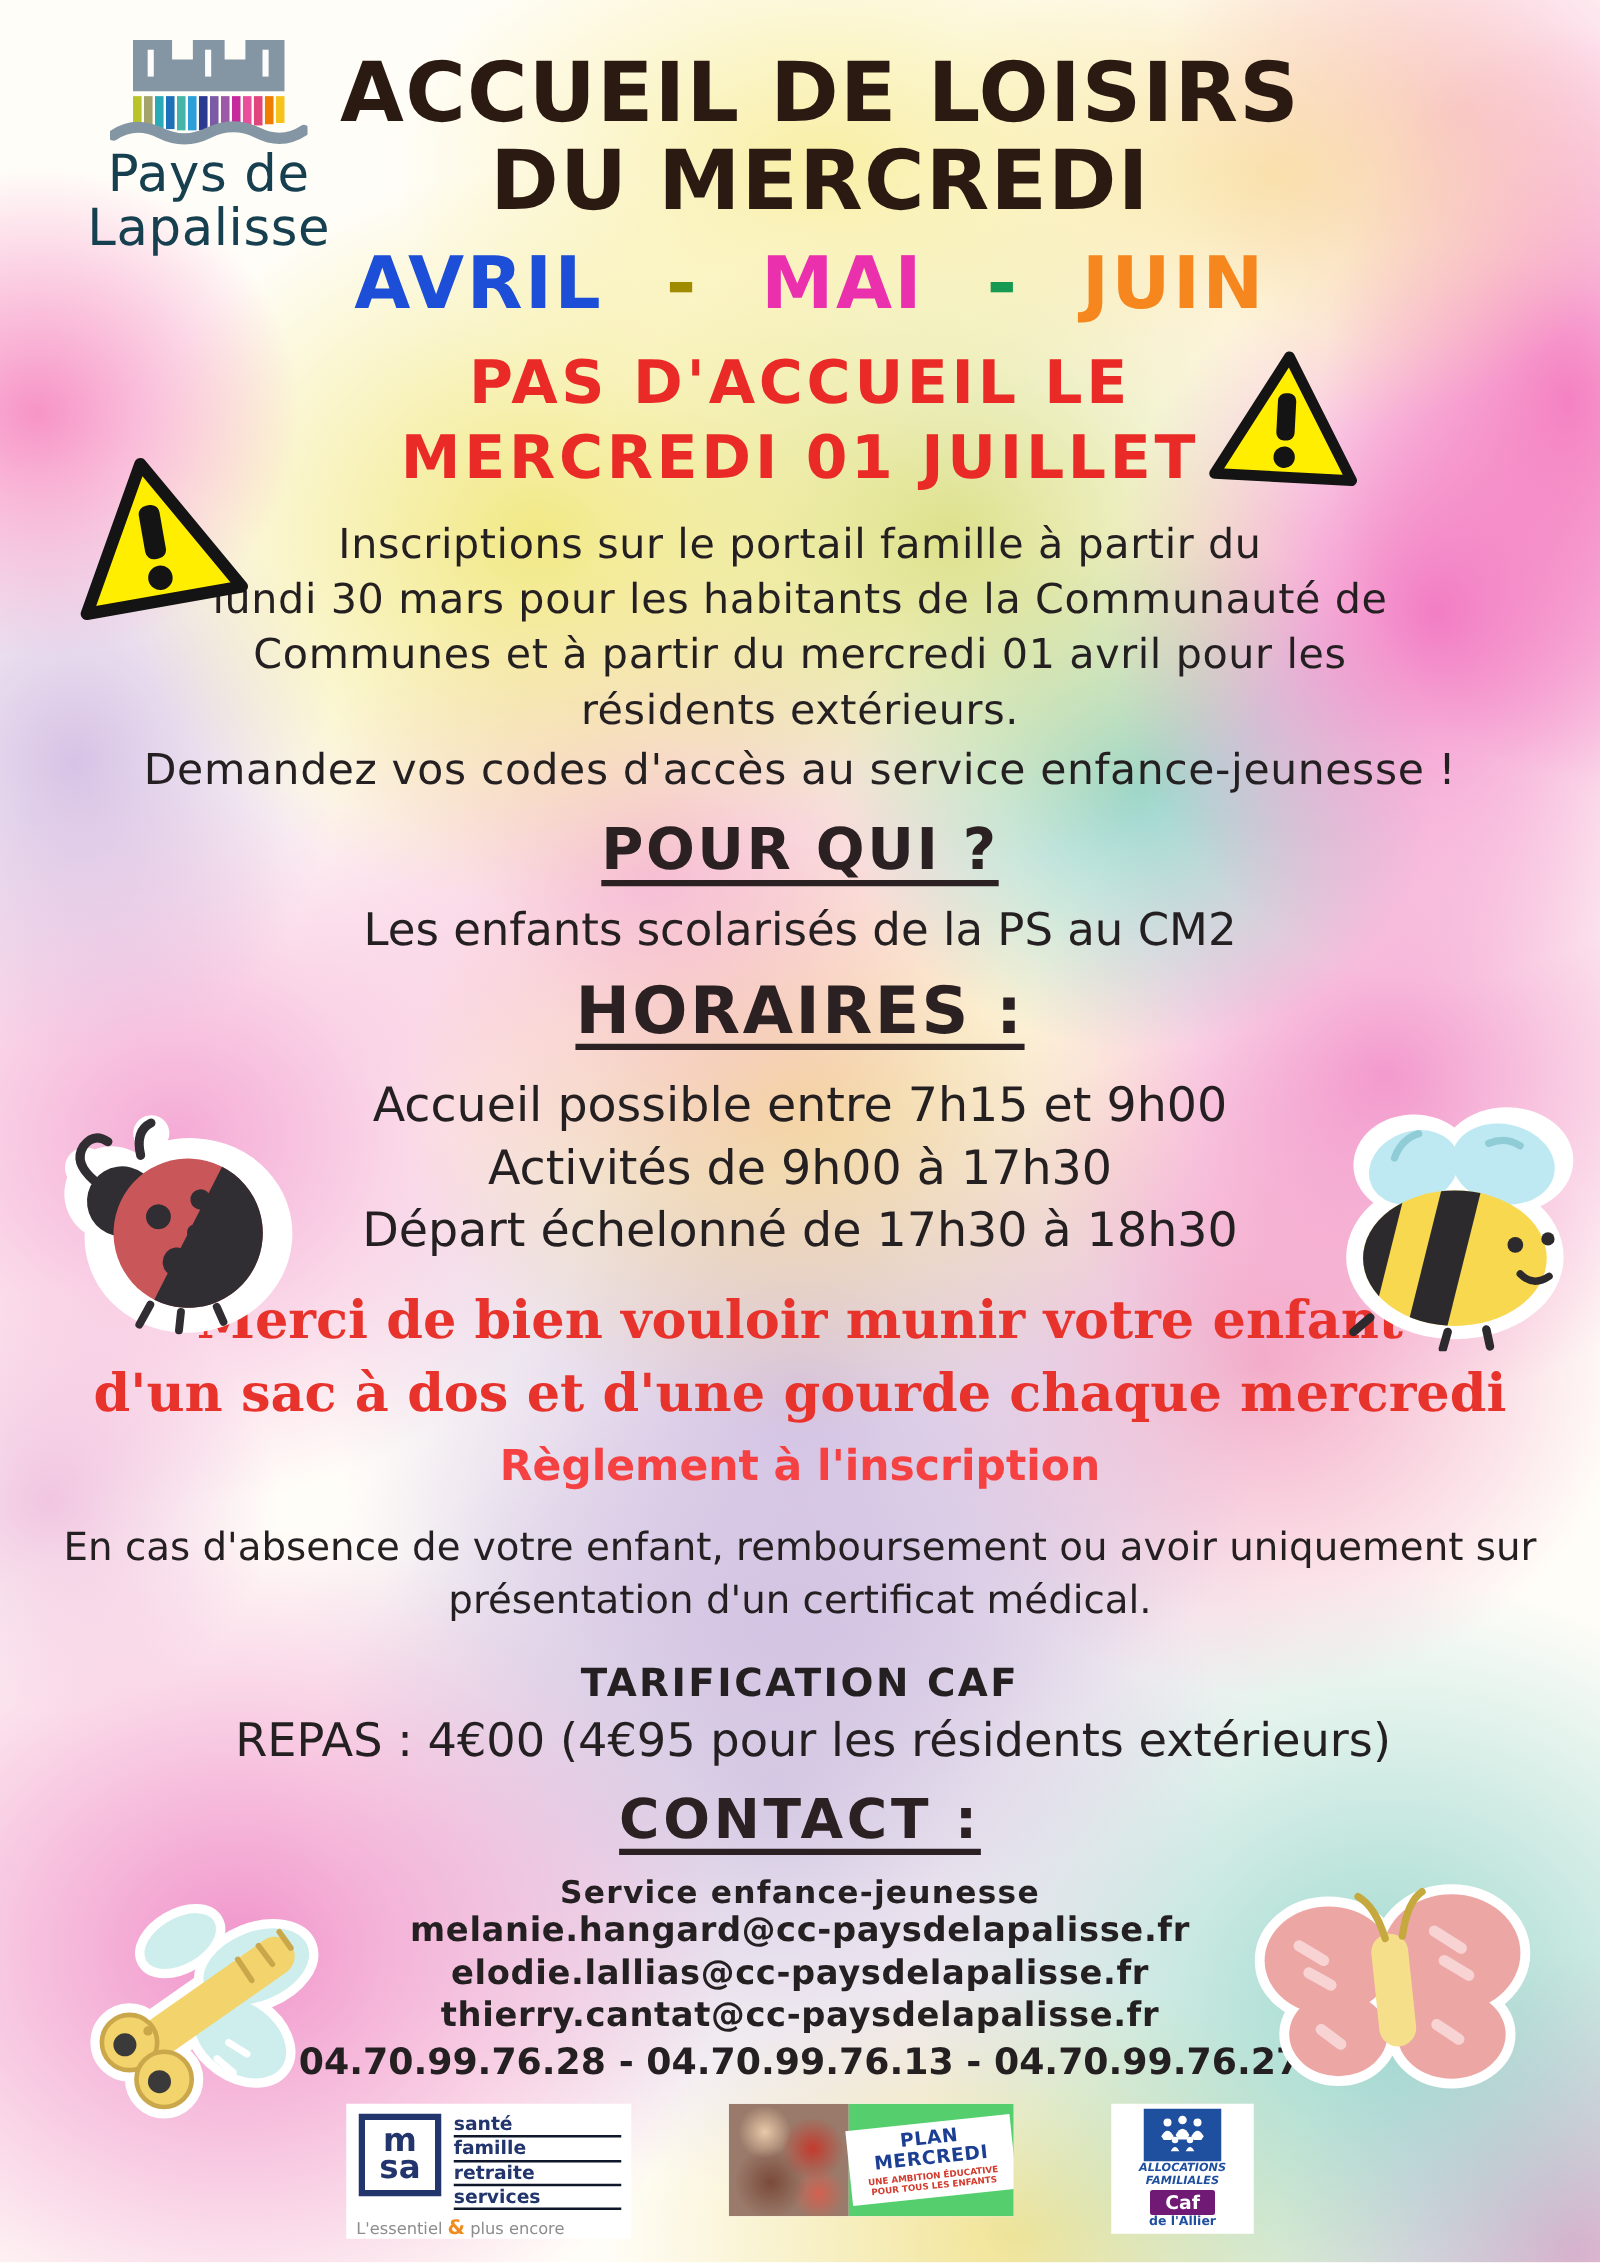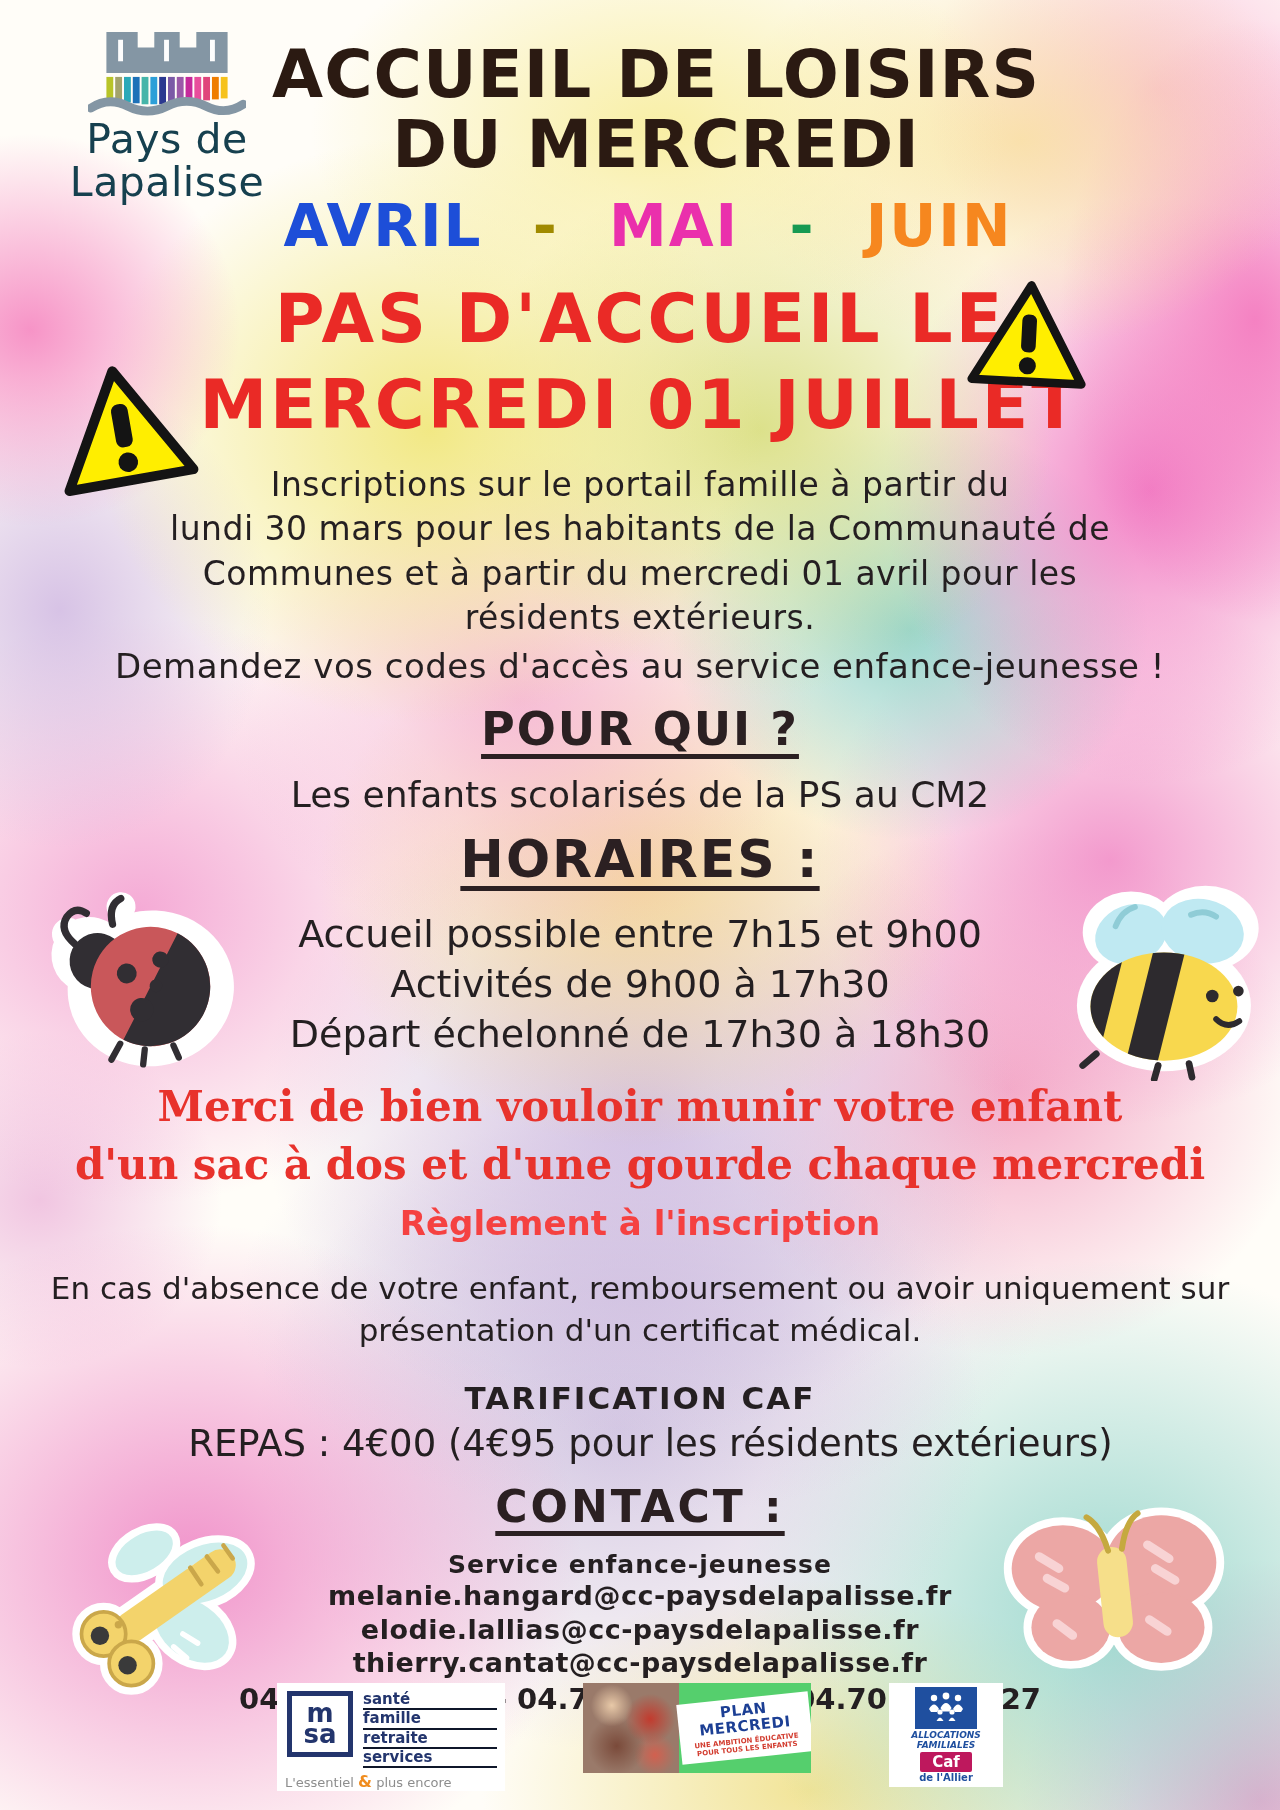--- a/index.html
+++ b/index.html
@@ -38,21 +38,21 @@
   .brand svg{display:block;margin:0 auto;}
   .brand-name{font-size:41px;line-height:1.05;color:#16404f;margin-top:2px;letter-spacing:.5px;}
 
   
   .title{padding-top:40px;transform:translateX(16px);font-weight:900;font-size:66px;line-height:1.06;color:#2b1a12;letter-spacing:1px;}
   .months{margin-top:12px;transform:translateX(8px);font-weight:900;font-size:58px;letter-spacing:2px;}
   .months span{margin:0 14px;}
   .m-avril{color:#1d4ed8;} .m-sep1{color:#a08a00;} .m-mai{color:#ea30ac;} .m-sep2{color:#169a52;} .m-juin{color:#f6871f;}
 
   
-  .alert{position:relative;margin-top:16px;font-weight:900;font-size:68px;line-height:1.26;color:#ea2a26;letter-spacing:3px;}
+  .alert{position:relative;margin-top:16px;font-weight:900;font-size:48px;line-height:1.26;color:#ea2a26;letter-spacing:3px;}
   .tri{position:absolute;}
   .tri-right{right:190px;top:2px;width:122px;transform:rotate(3deg);}
   .tri-left{left:52px;top:86px;width:140px;transform:rotate(-10deg);}
 
   .par{margin-top:16px;font-size:33px;line-height:1.34;white-space:pre-line;letter-spacing:.5px;}
   .codes{margin-top:6px;font-size:34px;letter-spacing:.5px;}
 
   .h-under{font-weight:900;color:#2b2022;text-decoration:underline;text-decoration-thickness:5px;text-underline-offset:9px;}
   .pourqui{margin-top:16px;font-size:46px;letter-spacing:2px;}
   .pourqui-txt{margin-top:18px;font-size:36px;}
@@ -89,21 +89,21 @@
       radial-gradient(30px 30px at 75% 80%, #d2604f, transparent 70%),
       #9a7a6a;position:relative;}
   .planm-photo::after{content:"";position:absolute;right:-18px;top:-10px;bottom:-10px;width:36px;border-radius:50%;border-right:6px solid #fff;}
   .planm-right{flex:1;background:#55cf6d;position:relative;display:flex;align-items:center;justify-content:center;}
   .planm-band{background:#fff;transform:rotate(-6deg);width:112%;padding:5px 0;text-align:center;}
   .planm-t1{color:#1c3f94;font-weight:900;font-size:15px;line-height:1.05;letter-spacing:.5px;}
   .planm-t2{color:#d23b2e;font-weight:700;font-size:7px;line-height:1.15;margin-top:2px;white-space:pre-line;}
   .caf{width:110px;height:96px;padding:4px 2px;display:flex;flex-direction:column;align-items:center;}
   .caf-box{width:62px;height:44px;background:#1f4f9f;display:flex;align-items:center;justify-content:center;}
   .caf-alloc{font-size:9px;font-style:italic;font-weight:700;color:#1f4f9f;line-height:1.05;margin-top:2px;}
-  .caf-green{margin-top:2px;background:#be185d;color:#fff;font-weight:900;font-size:15px;padding:1px 12px;border-radius:2px;}
+  .caf-green{margin-top:2px;background:#701a75;color:#fff;font-weight:900;font-size:15px;padding:1px 12px;border-radius:2px;}
   .caf-place{font-size:10px;color:#1f4f9f;font-weight:700;}
 
   
   .sticker{position:absolute;}
   .ladybug{left:48px;top:888px;width:190px;transform:rotate(-8deg);}
   .bee{left:1046px;top:878px;width:232px;}
   .dragonfly{left:52px;top:1516px;width:212px;}
   .butterfly{left:992px;top:1474px;width:246px;}
   svg{display:block;}
 </style>

